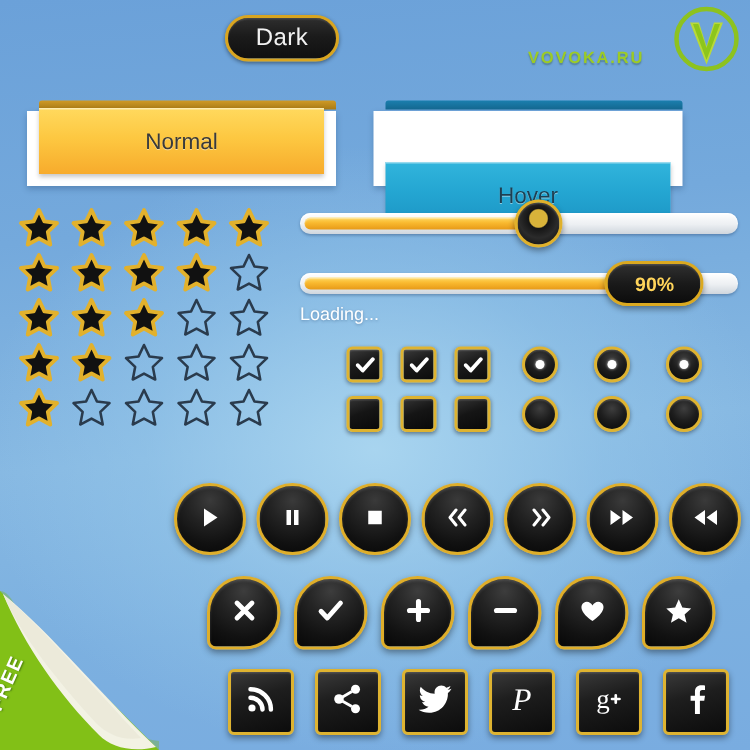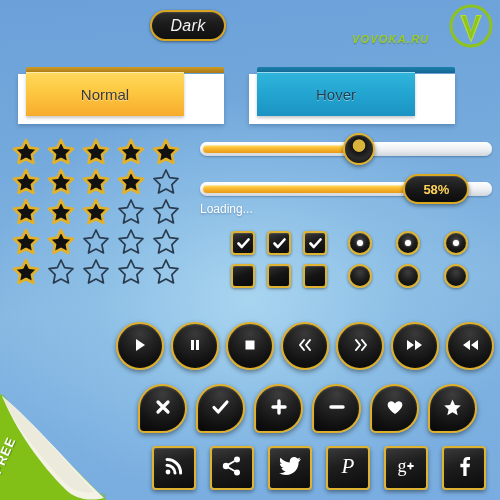--- a/index.html
+++ b/index.html
@@ -19,21 +19,21 @@
     overflow: hidden;
     background:
       radial-gradient(ellipse 340px 260px at 250px 300px, rgba(170,214,240,0.95) 0%, rgba(150,200,234,0.5) 45%, rgba(120,176,224,0.0) 78%),
       linear-gradient(175deg, #6ba1d9 0%, #74a9dc 30%, #86b8e2 58%, #7cb0e0 80%, #79ace0 100%);
   }
 
   
   #header {
     position: absolute;
     left: 0; top: 0;
-    width: 462px; height: 56px; font-style: italic;
+    width: 462px; height: 56px;
   }
   .dark-pill {
     position: absolute;
     left: 150px; top: 10px;
     width: 76px; height: 31px;
     border-radius: 16px;
     background: linear-gradient(180deg,#2e2e2e 0%, #1b1b1b 45%, #101010 100%);
     border: 2px solid #d9a520;
     box-shadow: 0 1px 3px rgba(0,0,0,0.45), inset 0 1px 1px rgba(255,255,255,0.12);
     display: flex; align-items: center; justify-content: center;
@@ -77,33 +77,33 @@
   }
   .ribbon-cap {
     position: absolute;
     left: 8px; top: 5px;
     width: 198px; height: 6px;
     border-radius: 2px 2px 0 0;
   }
   .ribbon-face {
     position: absolute;
     left: 8px; top: 10px;
-    width: 158px; height: 44px;
+    width: 190px; height: 44px;
     display: flex; align-items: center; justify-content: center;
     box-shadow: 0 2px 3px rgba(0,0,0,0.22), inset 0 1px 0 rgba(255,255,255,0.5);
   }
   .ribbon-face span {
     font-size: 15px;
     color: #3a3a3a;
     text-shadow: 0 1px 0 rgba(255,255,255,0.45);
   }
   .ribbon-normal .ribbon-cap { background: linear-gradient(180deg,#cf9a26,#a87a15); }
   .ribbon-normal .ribbon-face { background: linear-gradient(180deg,#ffd95e 0%, #fdc841 45%, #f7ab2c 100%); }
   .ribbon-hover .ribbon-cap { background: linear-gradient(180deg,#1b7fae,#14678f); }
-  .ribbon-hover .ribbon-face { background: linear-gradient(180deg,#31b5dc 0%, #24a6d2 45%, #1b93c3 100%); }
+  .ribbon-hover .ribbon-face { background: linear-gradient(180deg,#31b5dc 0%, #24a6d2 45%, #1b93c3 100%); margin-top: 36px; }
   .ribbon-hover .ribbon-face span { color: #1d3f52; }
 
   
   #stars {
     position: absolute;
     left: 12px; top: 138px;
     width: 176px;
   }
   .star-row { display: flex; height: 30px; align-items: center; }
   .star-cell { width: 35px; height: 30px; position: relative; }
@@ -374,21 +374,21 @@
   <div id="sliders">
     <div class="track-outer" style="margin-bottom:26px;">
       <div class="track-inner" id="slider-fill" style="width: 157.3px;"></div>
     </div>
     <div class="track-outer">
       <div class="track-inner" id="progress-fill" style="width: 257.4px;"></div>
     </div>
   </div>
   <div class="slider-knob" id="slider-knob" style="left: 343px; top: 133px;"></div>
   <div class="pct-knob" id="progress-knob" style="left: 403.4px; top: 174px;">
-    <span>58%</span>
+    <span>90%</span>
   </div>
   <div class="loading-label">Loading...</div>
 
   <div id="toggles">
       <div class="toggle-row">
         <div class="toggle-cell">
           <div class="chk">
             <span>
               <svg width="13" height="13" viewBox="0 0 13 13">
                 <path d="M1.5 6.5 L4.8 10 L11.5 2.5" fill="none" stroke="#ffffff" stroke-width="2.6" stroke-linecap="round" stroke-linejoin="round"></path>

